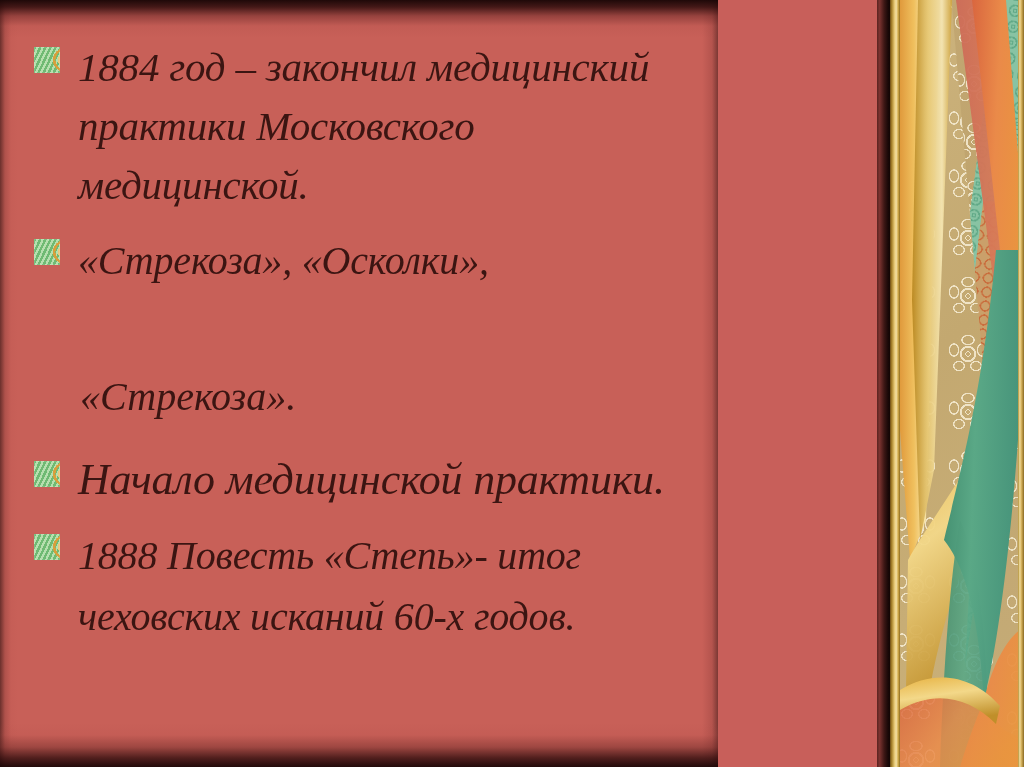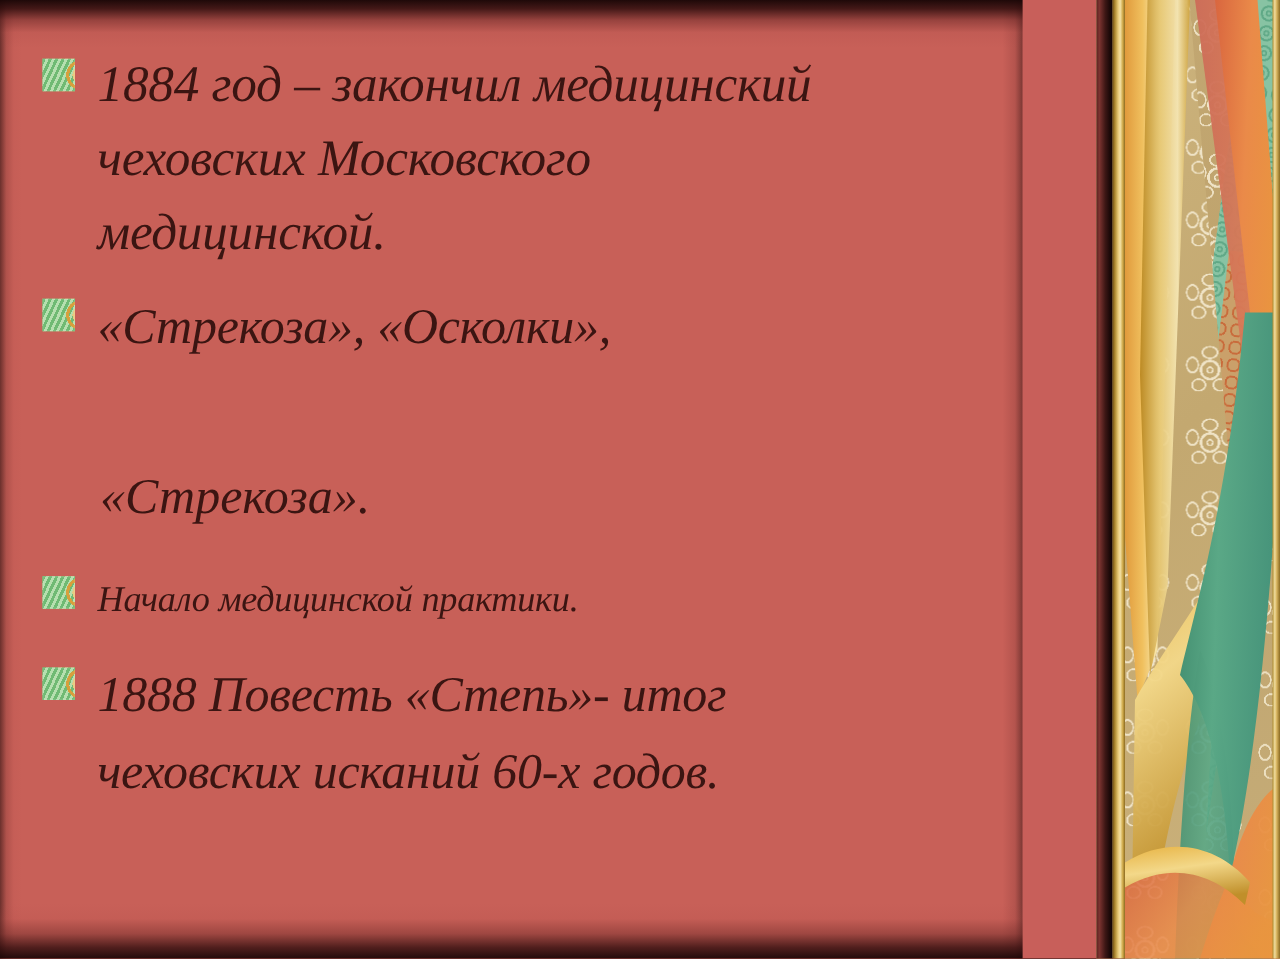--- a/index.html
+++ b/index.html
@@ -14,21 +14,21 @@
     height: 767px;
     overflow: hidden;
     background: #c85f5a;
     font-family: "Liberation Serif", "DejaVu Serif", serif;
   }
 
   
   .content-area {
     position: absolute;
     left: 0; top: 0;
-    width: 818px;
+    width: 718px;
     height: 767px;
     background:
       linear-gradient(to bottom,
         rgba(25,6,6,0.97) 0px,
         rgba(45,12,12,0.85) 7px,
         rgba(90,30,30,0.45) 16px,
         rgba(150,60,58,0.12) 26px,
         rgba(200,95,90,0.0) 38px),
       linear-gradient(to top,
         rgba(25,6,6,0.95) 0px,
@@ -216,39 +216,39 @@
 <div class="slide">
 
   <div class="content-area">
 
     <ul class="bullet-list">
 
       <li class="bullet-row" style="left:34px; top:38px; width:800px;">
         <span class="bullet-marker"></span>
         <span class="bullet-text" style="padding-left:44px; font-size:41px; line-height:59px;">
           <span class="line">1884 год – закончил медицинский</span>
-          <span class="line">чеховских Московского</span>
+          <span class="line">практики Московского</span>
           <span class="line">медицинской.</span>
         </span>
       </li>
 
       <li class="bullet-row" style="left:34px; top:230px; width:800px;">
         <span class="bullet-marker"></span>
         <span class="bullet-text" style="padding-left:44px; font-size:40px; line-height:61px;">
           <span class="line">«Стрекоза», «Осколки»,</span>
         </span>
       </li>
 
       <li class="bare-line" style="left:40px; top:370px; font-size:40px; line-height:54px;margin-left:40px;">
         <span>«Стрекоза».</span>
       </li>
 
       <li class="bullet-row" style="left:34px; top:452px; width:800px;">
         <span class="bullet-marker"></span>
-        <span class="bullet-text" style="padding-left:44px; font-size:29px; line-height:56px;">
+        <span class="bullet-text" style="padding-left:44px; font-size:44px; line-height:56px;">
           <span class="line">Начало медицинской практики.</span>
         </span>
       </li>
 
       <li class="bullet-row" style="left:34px; top:525px; width:800px;">
         <span class="bullet-marker"></span>
         <span class="bullet-text" style="padding-left:44px; font-size:40px; line-height:61px;">
           <span class="line">1888 Повесть «Степь»- итог</span>
           <span class="line">чеховских исканий 60-х годов.</span>
         </span>

